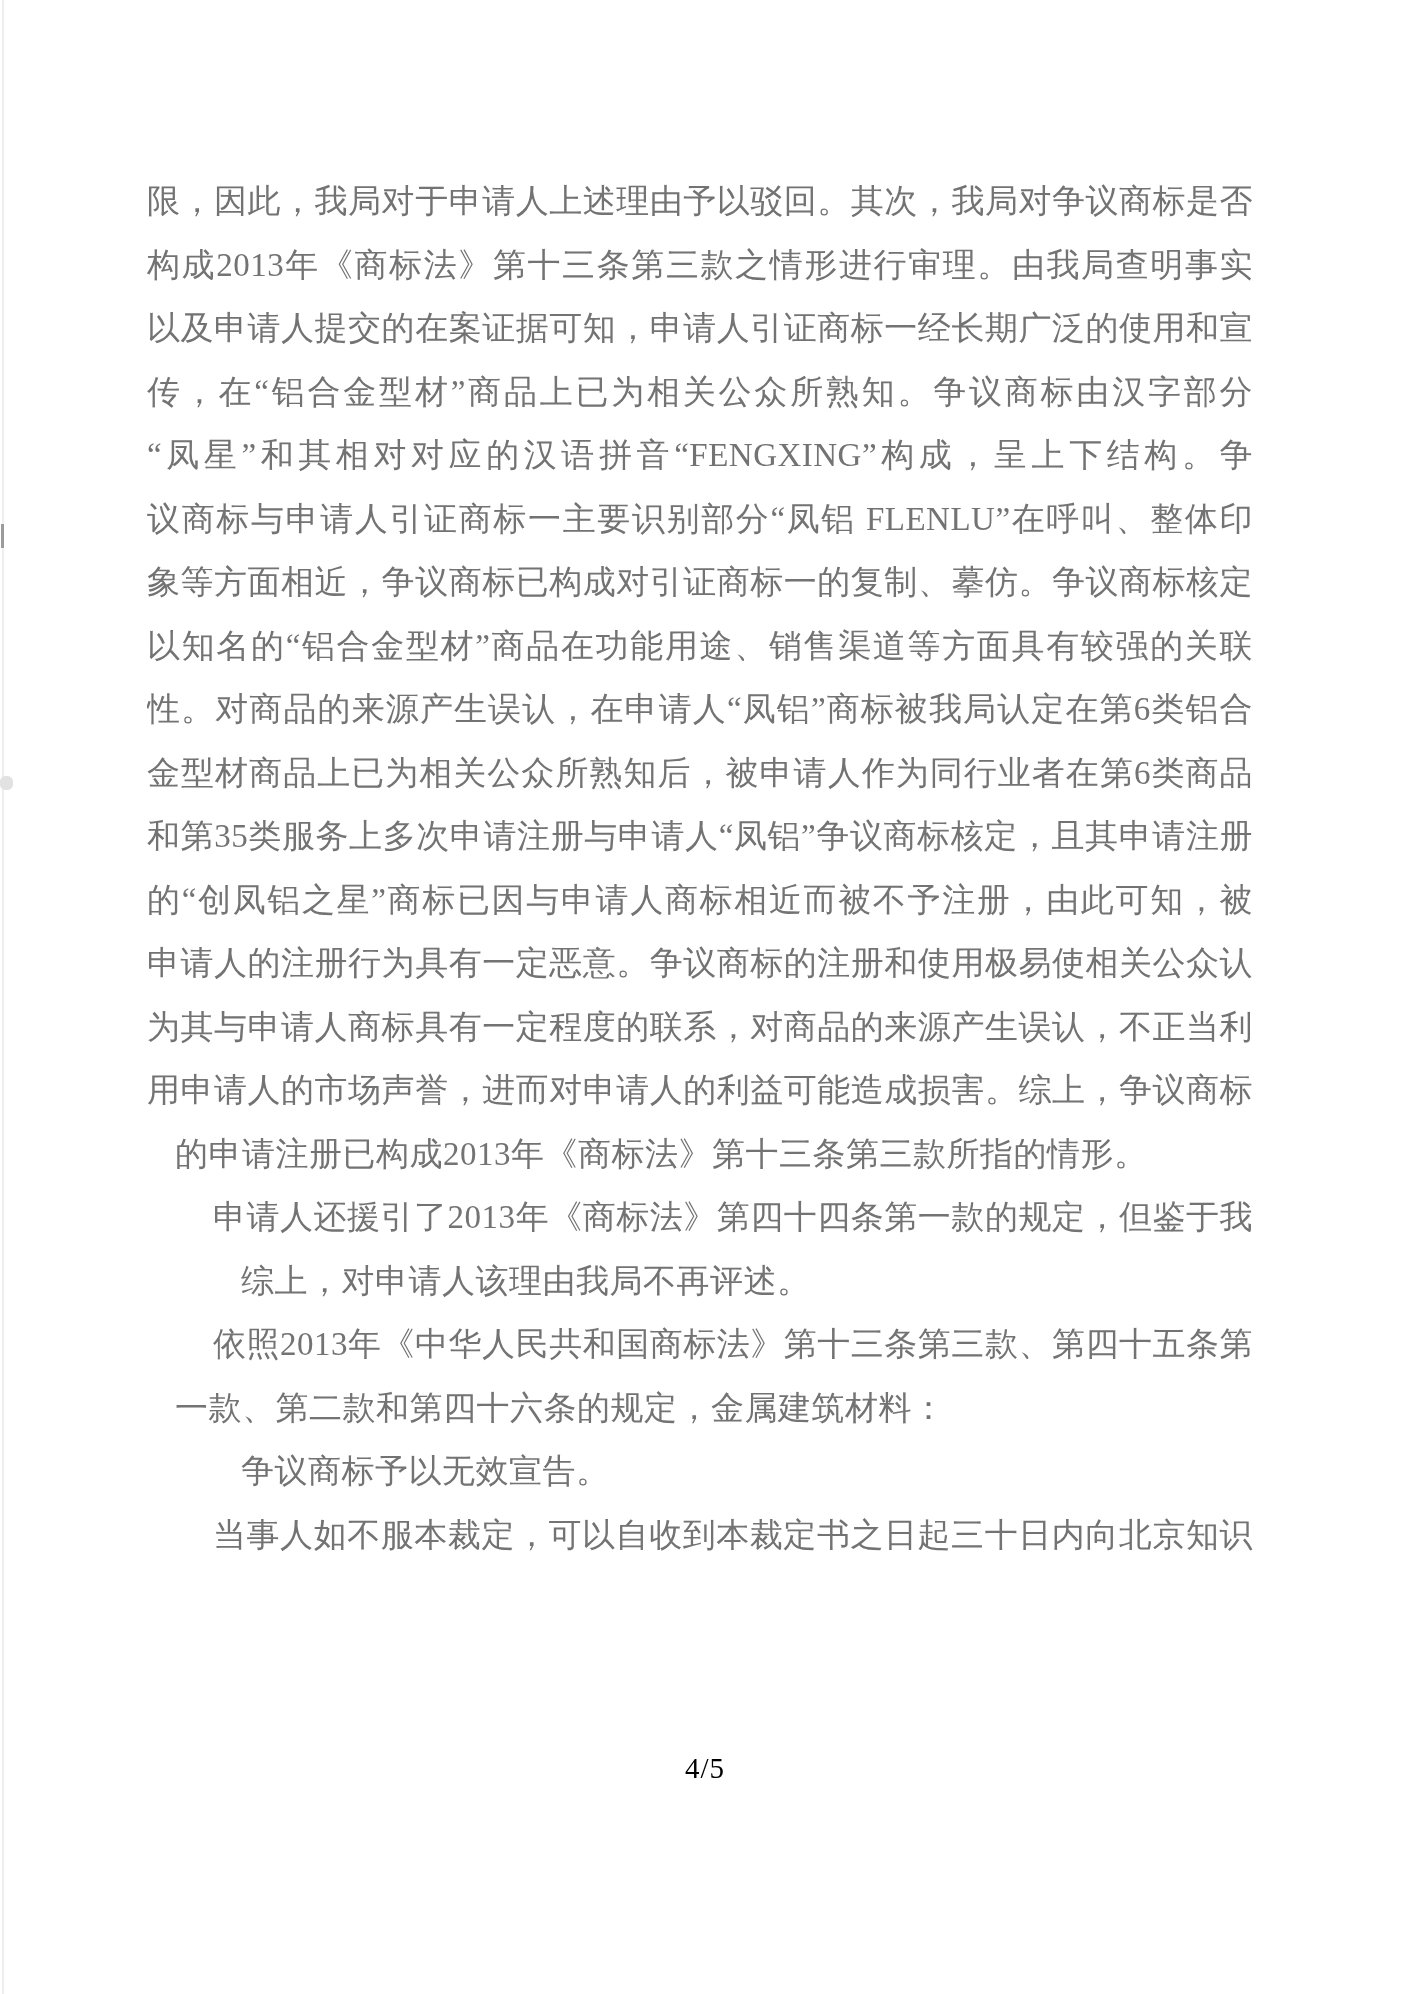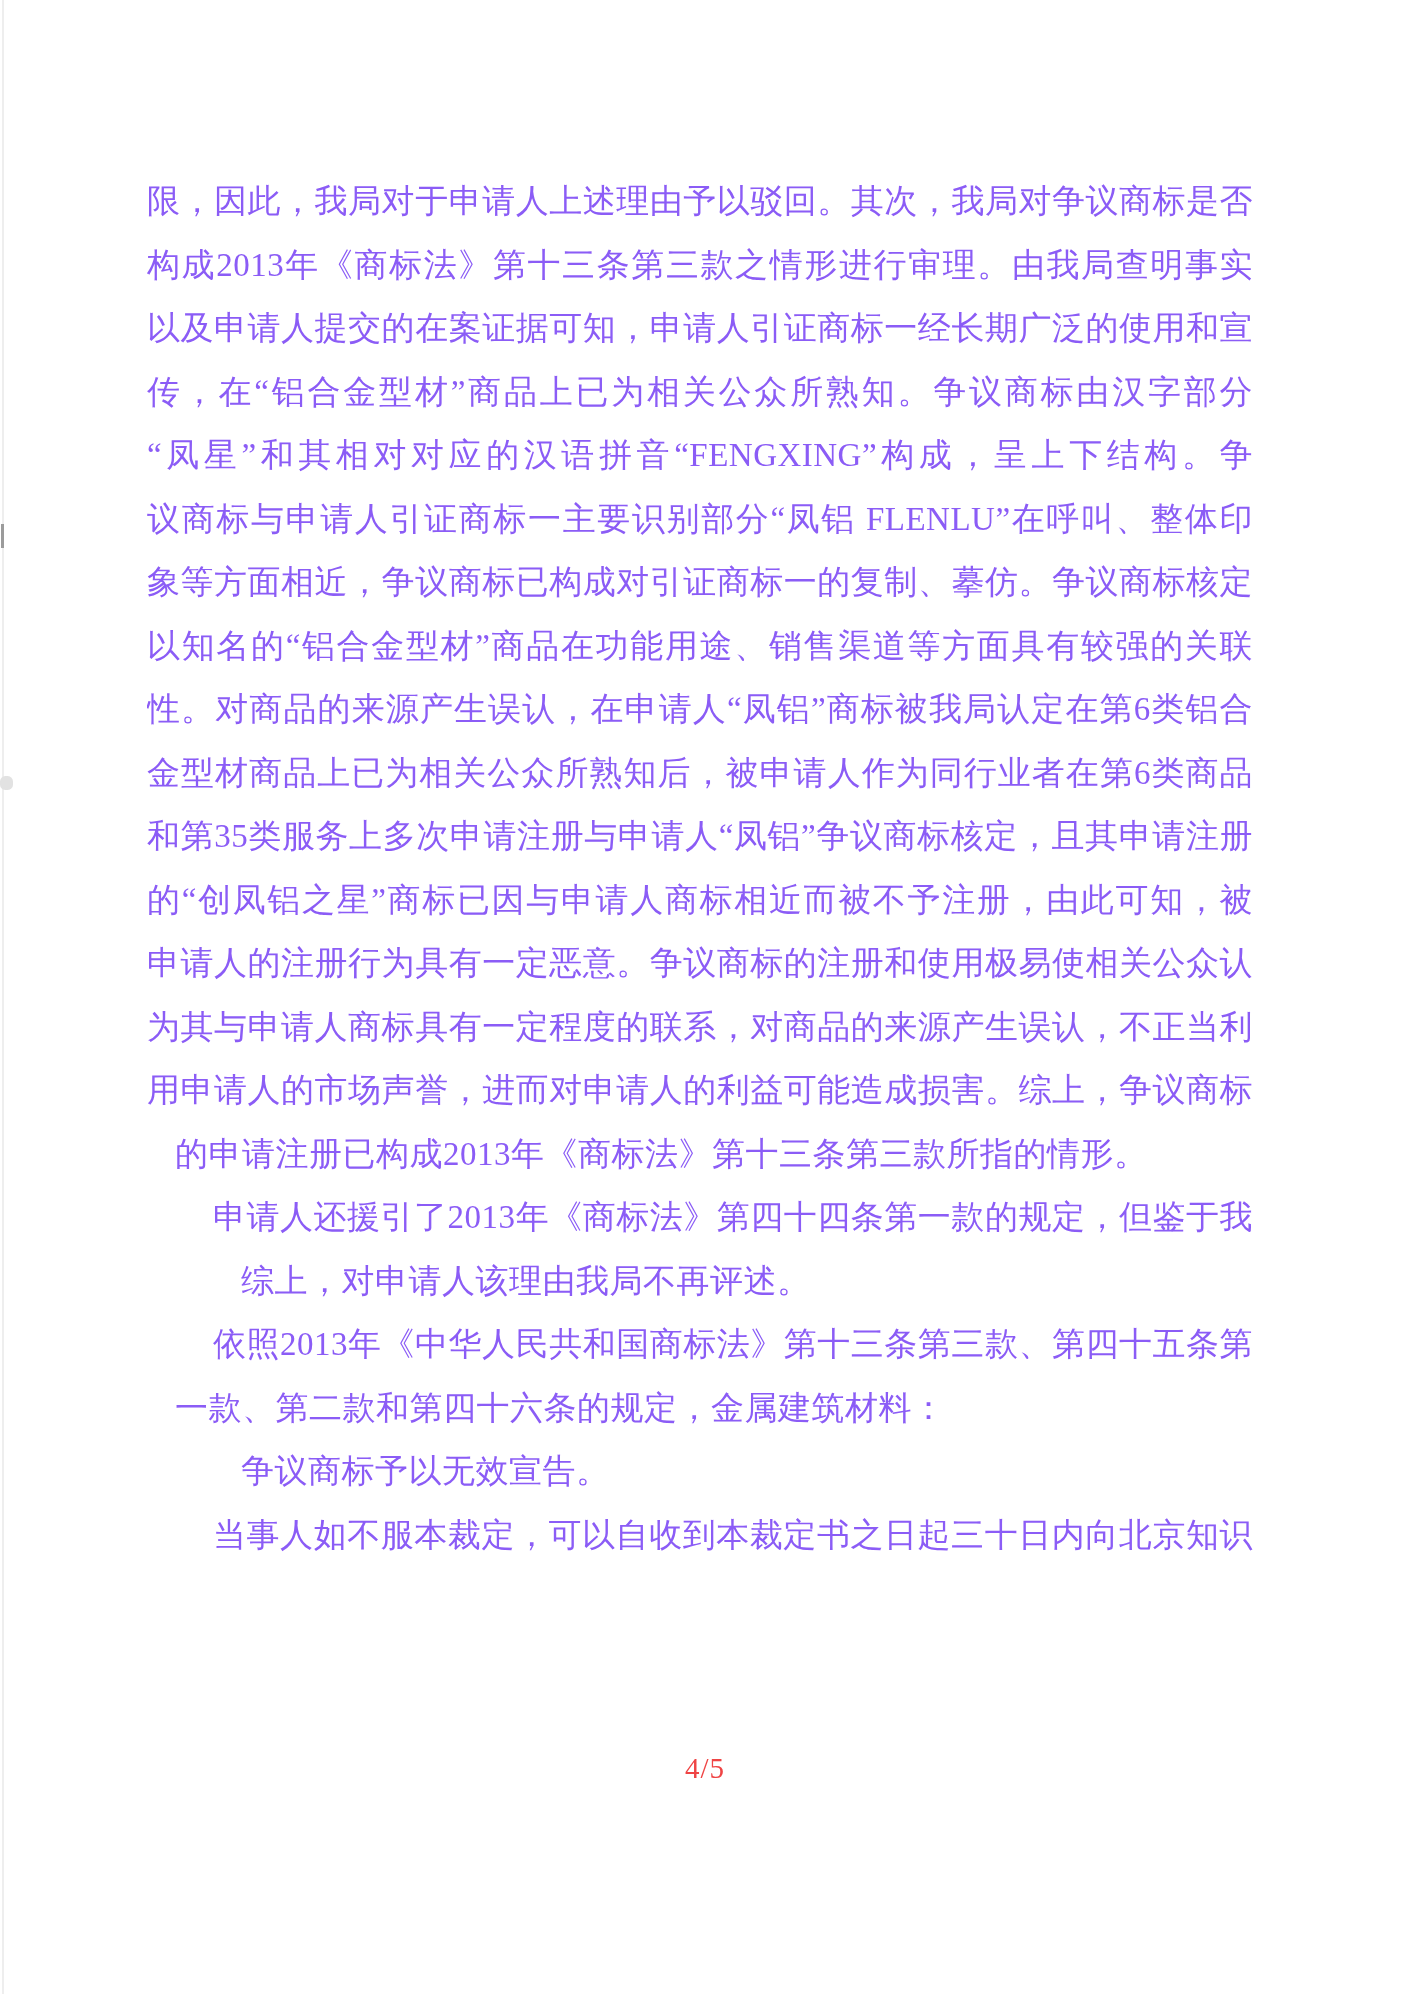--- a/index.html
+++ b/index.html
@@ -43,21 +43,21 @@
       border-radius: 40%;
     }
     .text-block {
       position: absolute;
       left: 147px;
       top: 170px;
       width: 1106px;
       font-size: 33px;
       line-height: 63.5px;
       letter-spacing: 0.5px;
-      color: #8b5cf6;
+      color: #737373;
     }
     .line {
       height: 63.5px;
       white-space: nowrap;
       text-align: justify;
       text-align-last: justify;
       text-justify: inter-ideograph;
       white-space: normal;
       overflow: hidden;
     }
@@ -69,21 +69,21 @@
     .line.ind {
       text-indent: 2em;
     }
     .footer {
       position: absolute;
       left: 0;
       top: 1752px;
       width: 100%;
       text-align: center;
       font-size: 29px;
-      color: #ef4444;
+      color: #000000;
       letter-spacing: 1px;
     }
   </style>
 </head>
 <body>
 
 <div class="page">
 
   <div class="scan-edge"></div>
   <div class="scan-mark-1"></div>

